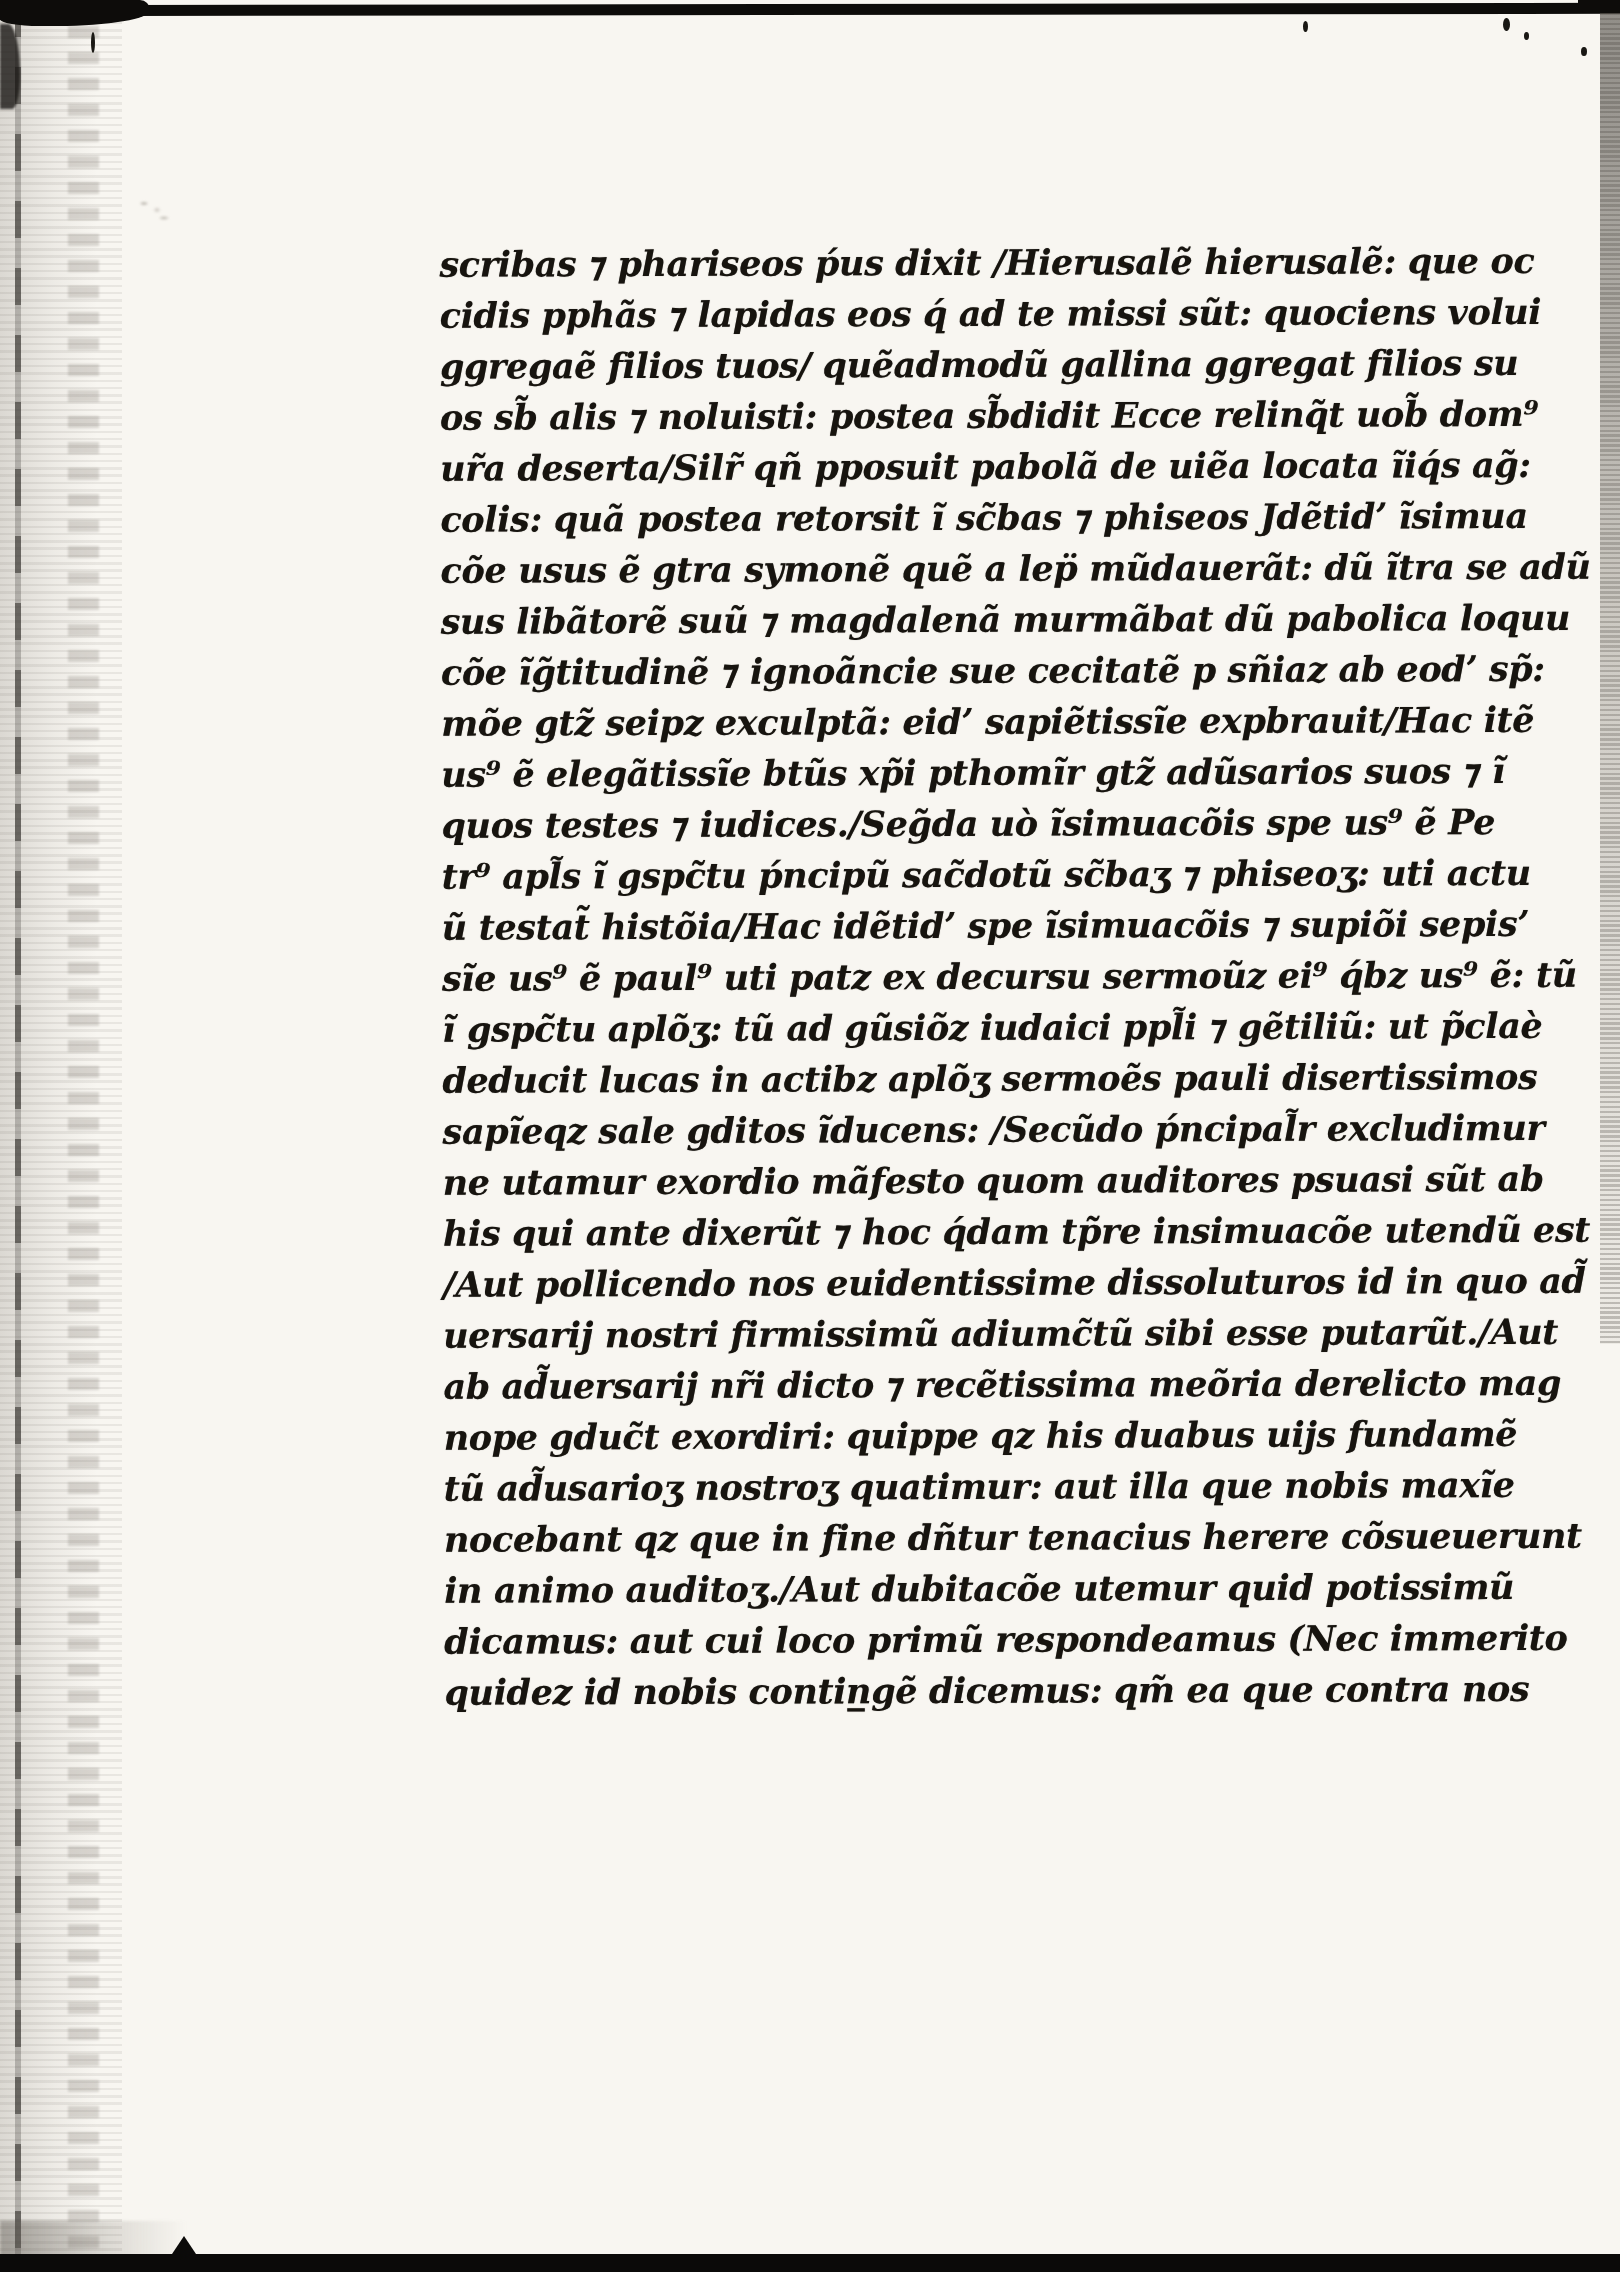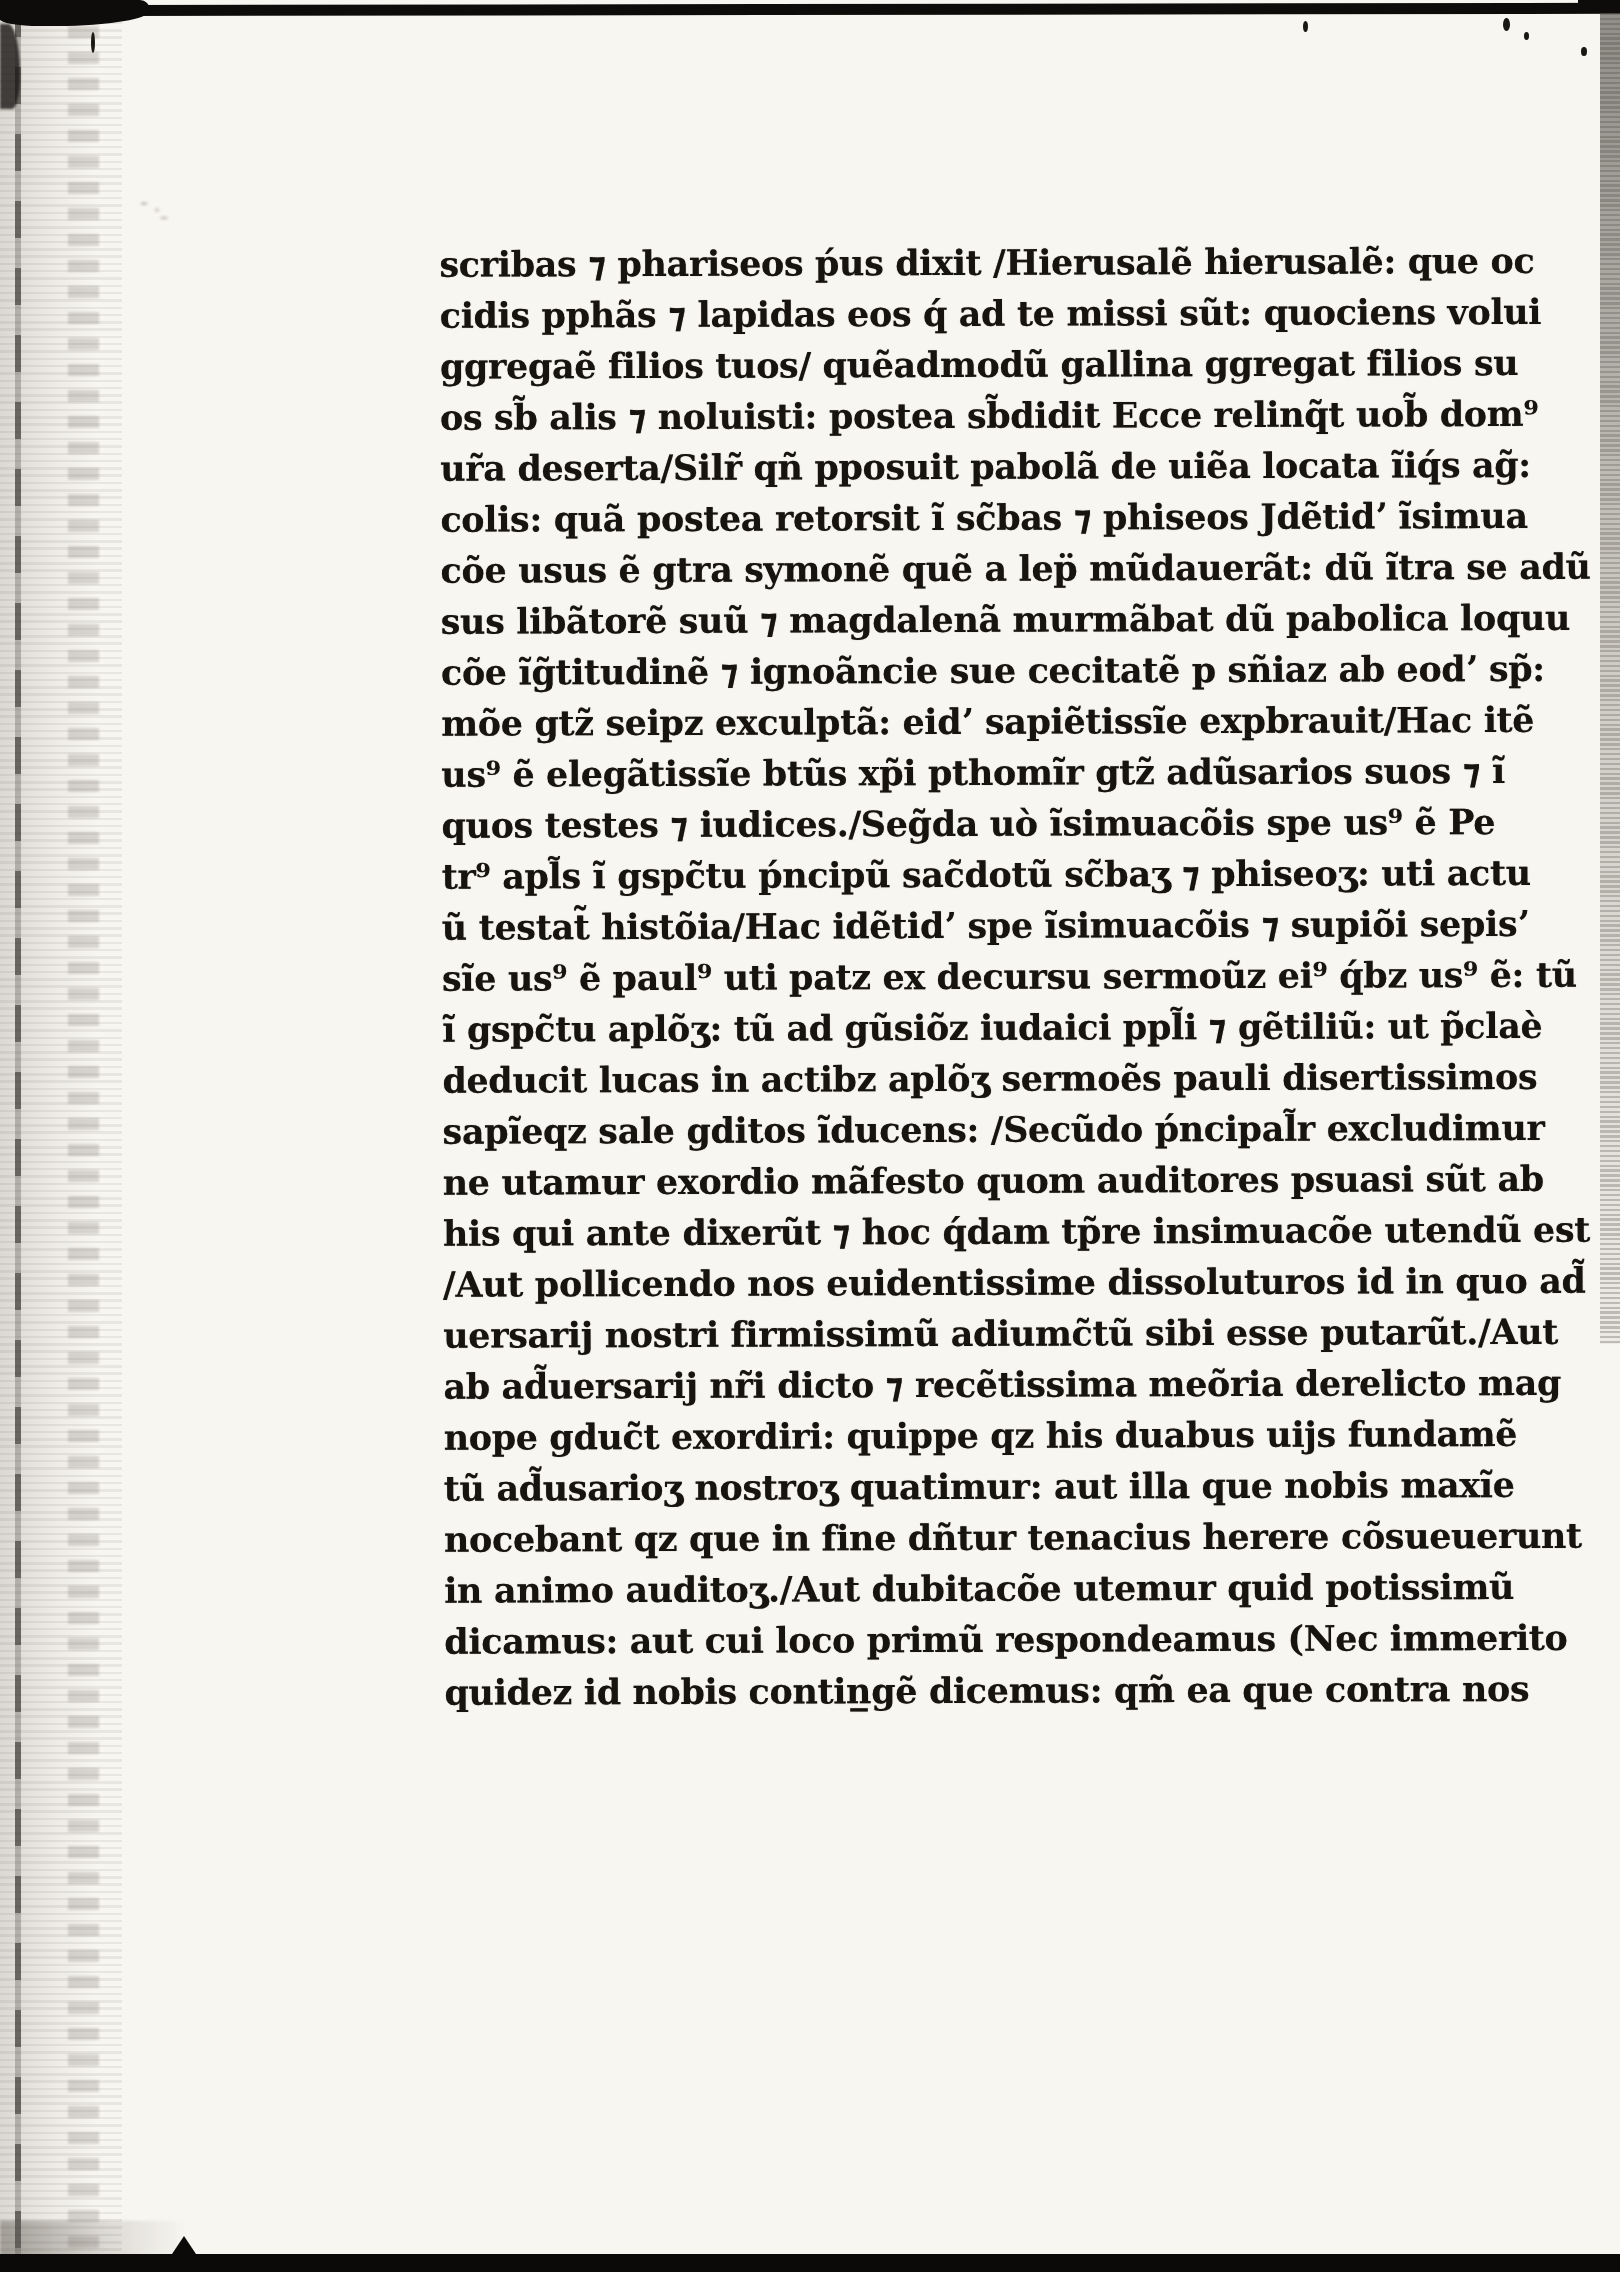--- a/index.html
+++ b/index.html
@@ -1,21 +1,21 @@
 <!DOCTYPE html>
 <html style="font-size:13px"><head>
 <meta charset="utf-8">
 <style>
   html,body{margin:0;padding:0;}
   body{
     width:1620px;height:2273px;position:relative;overflow:hidden;
     background:#f8f6f1;
     font-family:"DejaVu Serif","DejaVu Sans",serif;
   }
-  .scan{position:absolute;inset:0;}
+  .scan{position:absolute;inset:0;font-style:italic;}
   
   .top-edge{position:absolute;left:0;top:4px;right:0;height:10.6px;background:#0d0c0a;transform:rotate(-0.08deg);}
   .top-edge-blob{position:absolute;left:0;top:0;width:150px;height:26px;background:#0d0c0a;border-radius:0 11.4px 70% 30%;}
   .top-right-corner{position:absolute;right:0;top:0;width:42px;height:13px;background:#0d0c0a;border-radius:0 0 0 8px;}
   .bottom-edge{position:absolute;left:0;bottom:0;right:0;height:18.7px;background:#0b0a09;}
   .bottom-notch{position:absolute;left:170px;bottom:16px;width:0;height:0;
     border-left:14px solid transparent;border-right:14px solid transparent;border-bottom:21px solid #0b0a09;}
   .bottom-smudge{position:absolute;left:0;bottom:13px;width:187px;height:39px;
     background:linear-gradient(90deg,rgba(90,85,78,.45),rgba(120,115,106,.2) 60%,transparent);
     filter:blur(1.6px);}

